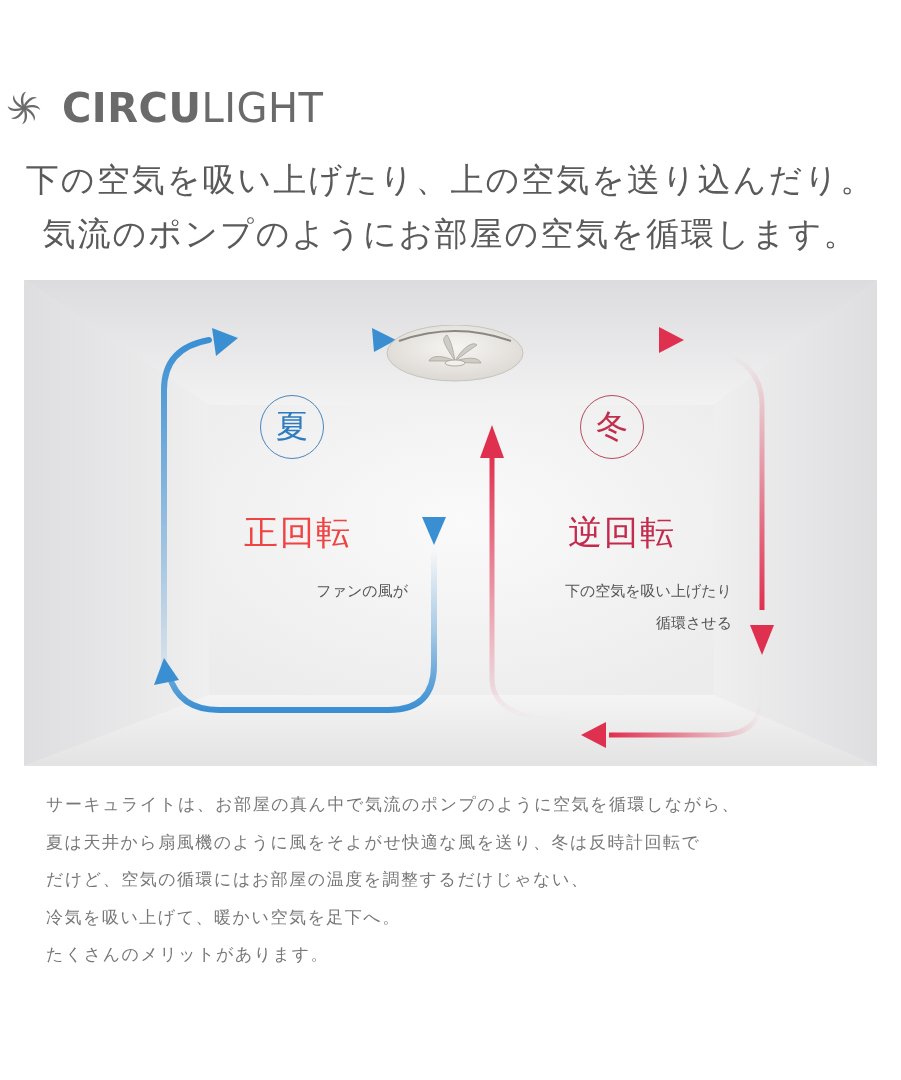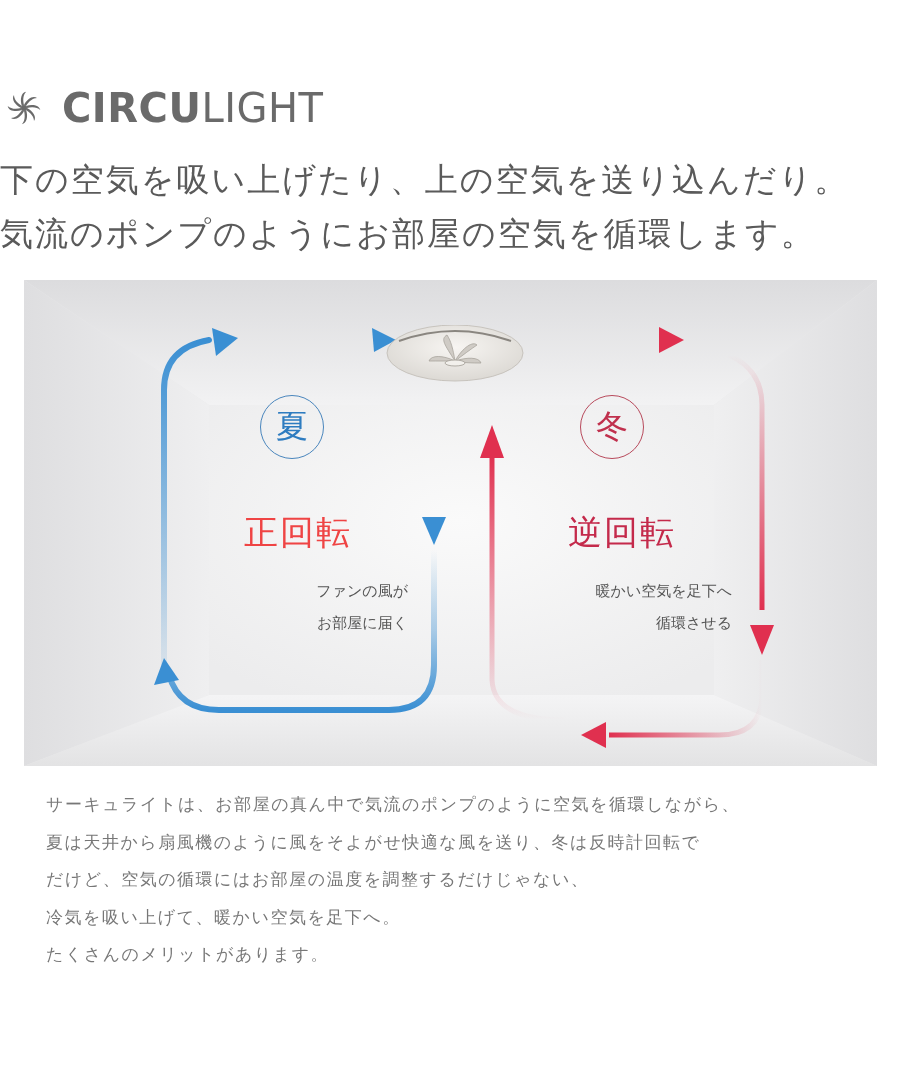--- a/index.html
+++ b/index.html
@@ -4,21 +4,21 @@
 <style>
   html, body { margin:0; padding:0; background:#ffffff; }
   body { width:901px; height:1080px; position:relative; overflow:hidden;
          font-family:"DejaVu Serif", serif; color:#555; }
   .logo { position:absolute; left:6px; top:86px; height:44px; display:flex; align-items:center; }
   .logo svg { width:36px; height:36px; }
   .logo-text { font-family:"DejaVu Sans", sans-serif; font-size:40px; letter-spacing:0.5px;
                color:#6a6a6a; margin-left:20px; line-height:44px; }
   .logo-text .bold { font-weight:bold; }
   .logo-text .light { font-weight:normal; }
-  .headline { position:absolute; left:0; width:901px; font-size:33px;
+  .headline { position:absolute; left:0; width:901px; text-align:center; font-size:33px;
               color:#5a5a5a; letter-spacing:2px; line-height:44px; white-space:nowrap; }
   .h1 { top:158px; } .h2 { top:212px; }
 
   .room { position:absolute; left:24px; top:280px; width:853px; height:486px; overflow:hidden;
           background:#e9e9ea; }
   .room svg.bg { position:absolute; left:0; top:0; }
   .fan { position:absolute; left:385px; top:325px; }
   .season { position:absolute; width:62px; height:62px; border-radius:50%; border:1.5px solid;
             display:flex; align-items:center; justify-content:center; font-size:32px; }
   .summer-circle { left:260px; top:395px; border-color:#4a86bd; color:#2e7cc0; }
@@ -167,24 +167,23 @@
 </svg>
 
 <div class="season summer-circle">夏</div>
 <div class="season winter-circle">冬</div>
 
 <div class="mode summer-mode">正回転</div>
 <div class="mode winter-mode">逆回転</div>
 
 <div class="desc summer-desc">
   <div>ファンの風が</div>
-  <div>お部屋に届く</div>
 </div>
 <div class="desc winter-desc">
-  <div>暖かい空気を足下へ</div>
+  <div>下の空気を吸い上げたり</div>
   <div>循環させる</div>
 </div>
 
 <div class="body-text">
   <div>サーキュライトは、お部屋の真ん中で気流のポンプのように空気を循環しながら、</div>
   <div>夏は天井から扇風機のように風をそよがせ快適な風を送り、冬は反時計回転で</div>
   <div>だけど、空気の循環にはお部屋の温度を調整するだけじゃない、</div>
   <div>冷気を吸い上げて、暖かい空気を足下へ。</div>
   <div>たくさんのメリットがあります。</div>
 </div>

